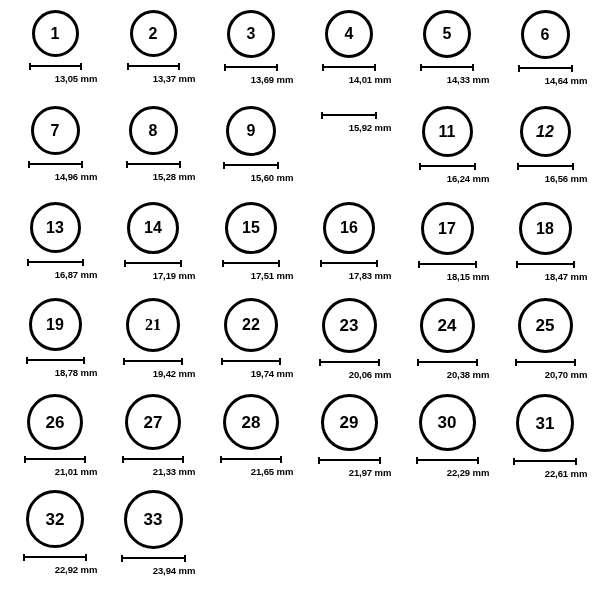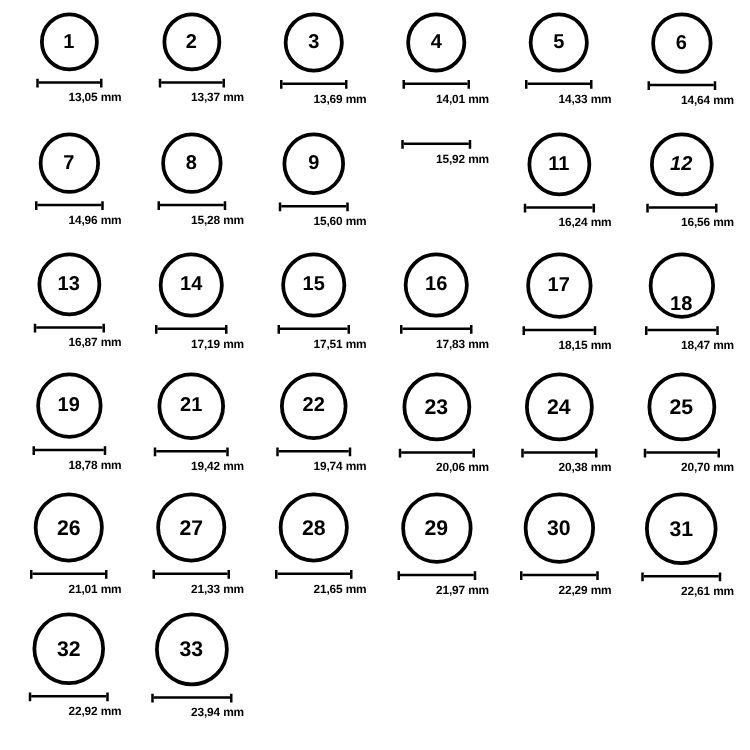--- a/index.html
+++ b/index.html
@@ -234,39 +234,39 @@
       <div class="ring-cell">
         <div class="ring-circle" style="width: 53px; height: 53px;">
           <span class="ring-size" style="font-size: 16px;">17</span>
         </div>
         <div class="measure">
           <div class="measure-bar" style="width: 59px;"></div>
         </div>
         <div class="ring-mm">18,15 mm</div>
       </div>
       <div class="ring-cell">
-        <div class="ring-circle" style="width: 53px; height: 53px; align-items: flex-end;">
+        <div class="ring-circle" style="width: 53px; height: 53px;">
           <span class="ring-size" style="font-size: 16px;">18</span>
         </div>
         <div class="measure">
           <div class="measure-bar" style="width: 59px;"></div>
         </div>
         <div class="ring-mm">18,47 mm</div>
       </div>
       <div class="ring-cell">
         <div class="ring-circle" style="width: 53px; height: 53px;">
           <span class="ring-size" style="font-size: 16px;">19</span>
         </div>
         <div class="measure">
           <div class="measure-bar" style="width: 59px;"></div>
         </div>
         <div class="ring-mm">18,78 mm</div>
       </div>
       <div class="ring-cell">
-        <div class="ring-circle" style="width: 54px; height: 54px;">
+        <div class="ring-circle" style="width: 54px; height: 54px; font-family: Liberation Serif, serif;">
           <span class="ring-size" style="font-size: 16px;">21</span>
         </div>
         <div class="measure">
           <div class="measure-bar" style="width: 60px;"></div>
         </div>
         <div class="ring-mm">19,42 mm</div>
       </div>
       <div class="ring-cell">
         <div class="ring-circle" style="width: 54px; height: 54px;">
           <span class="ring-size" style="font-size: 16px;">22</span>

